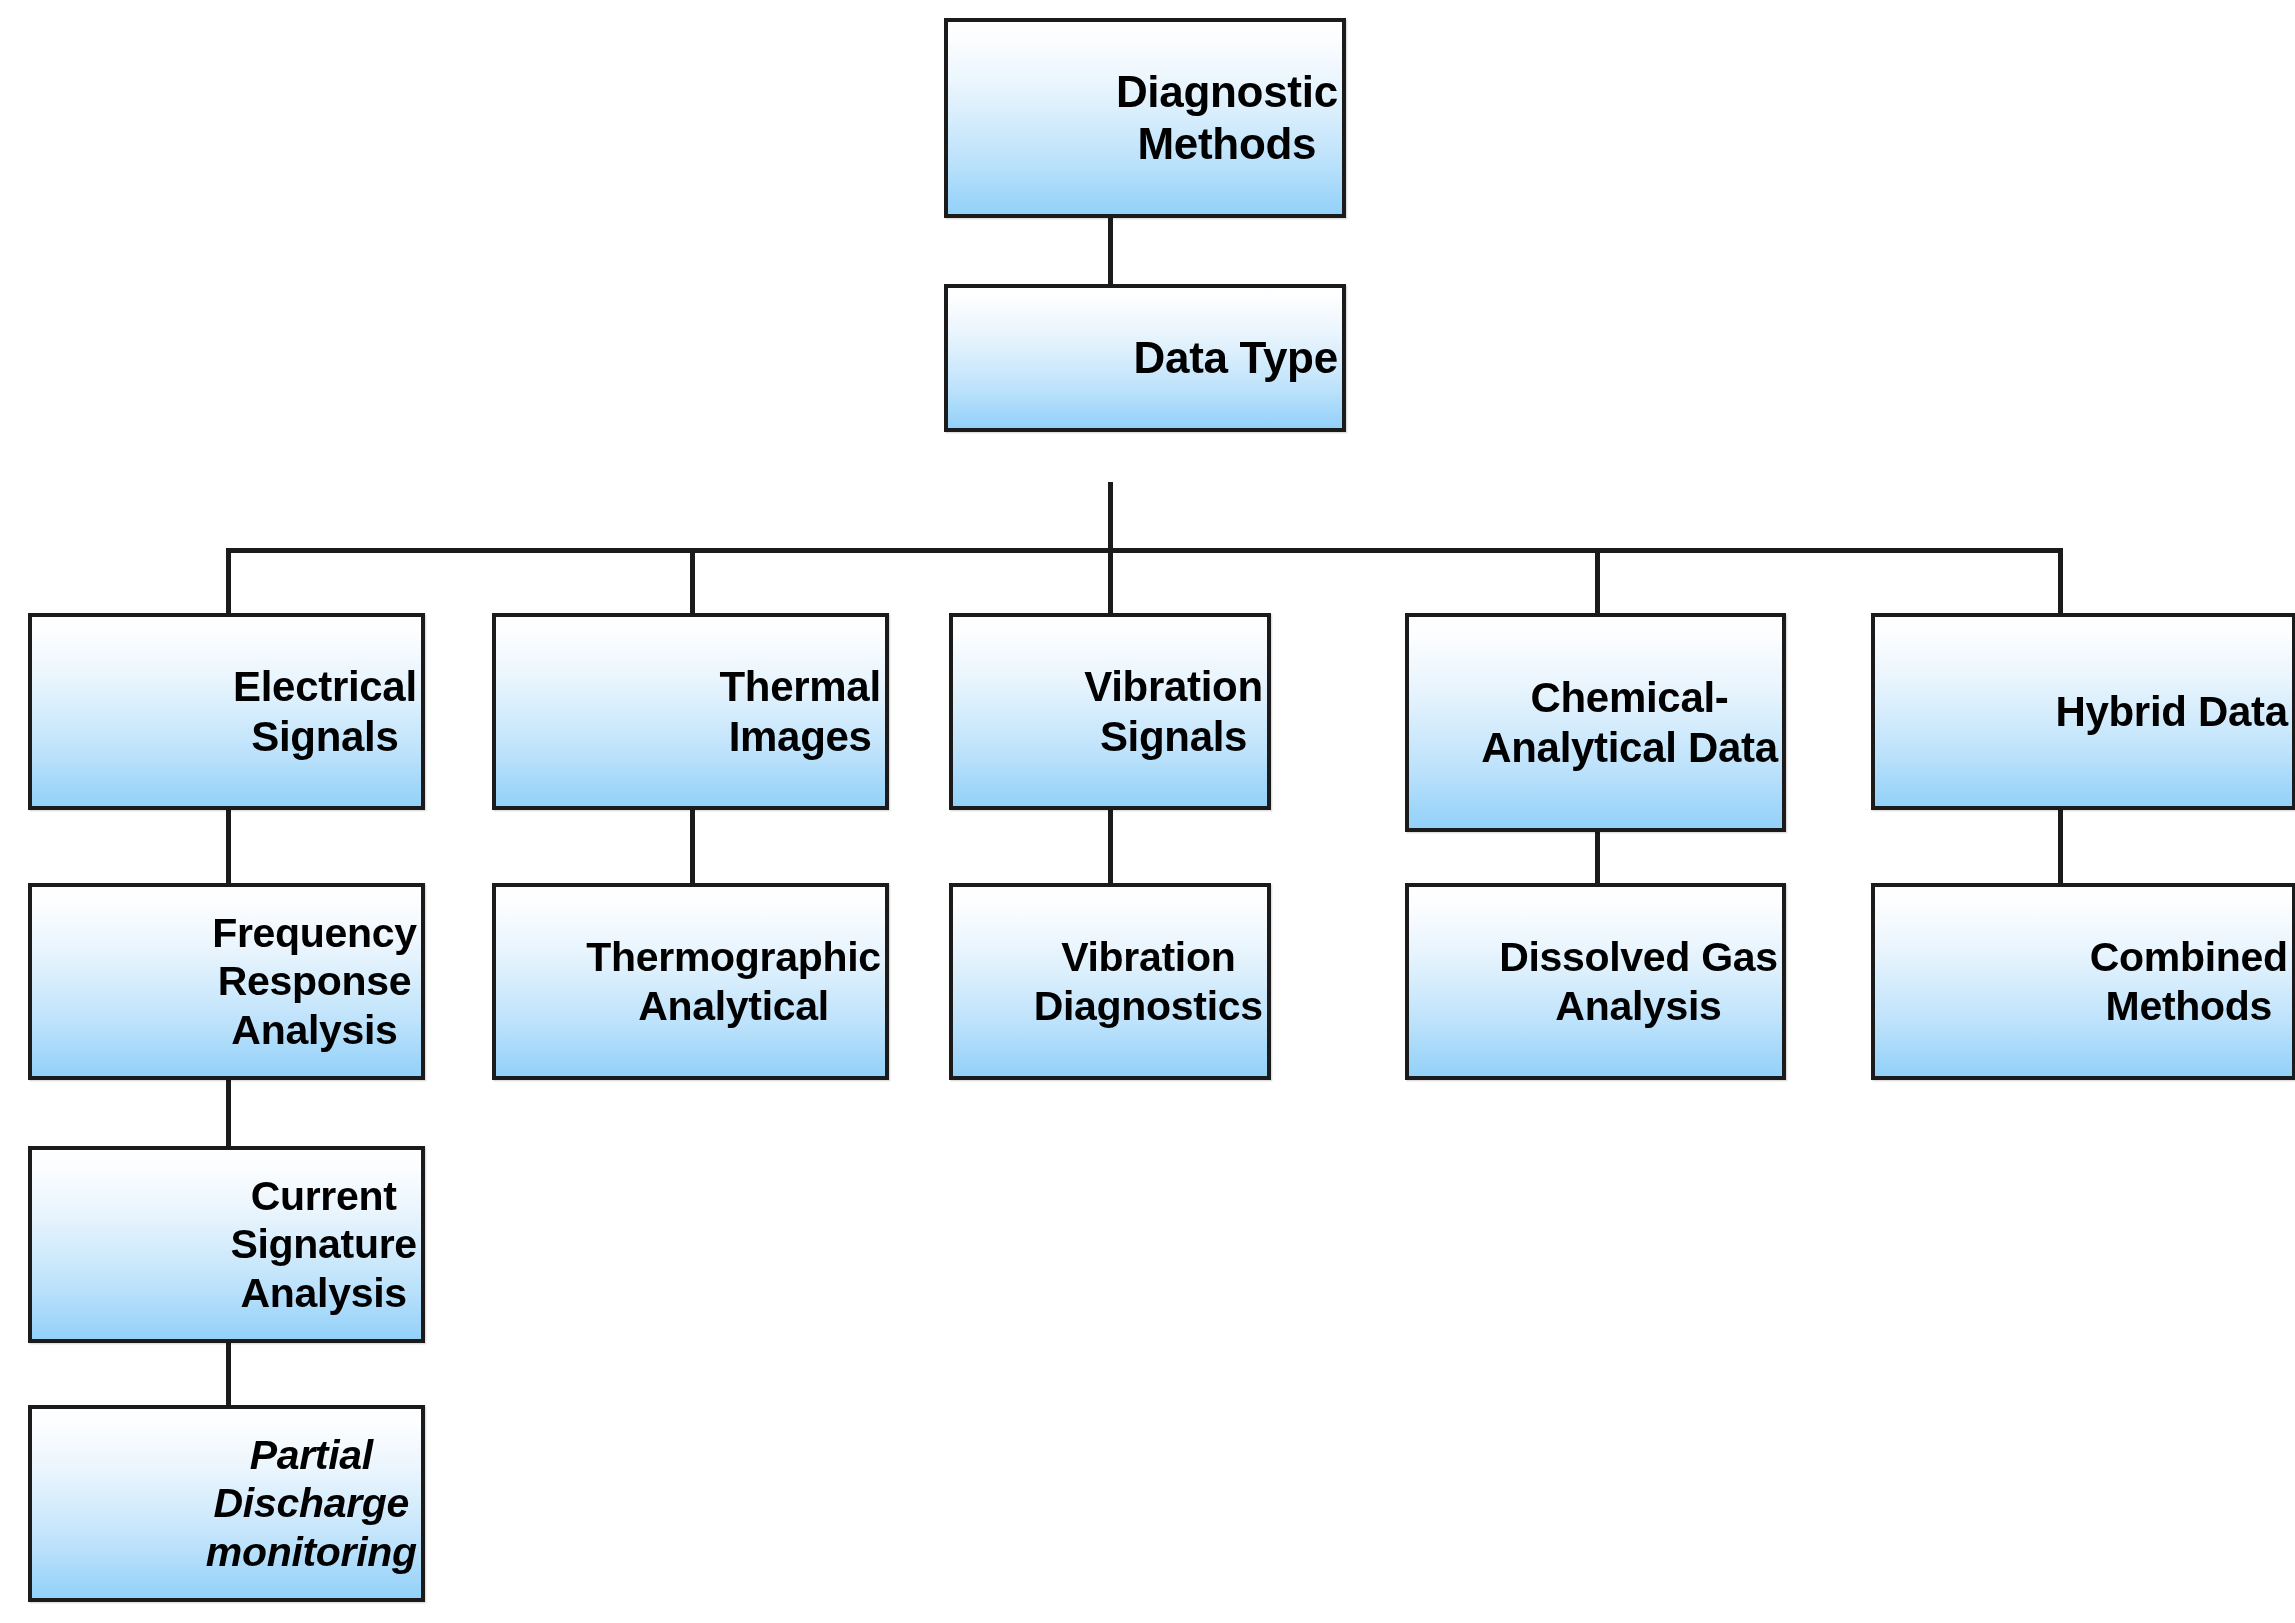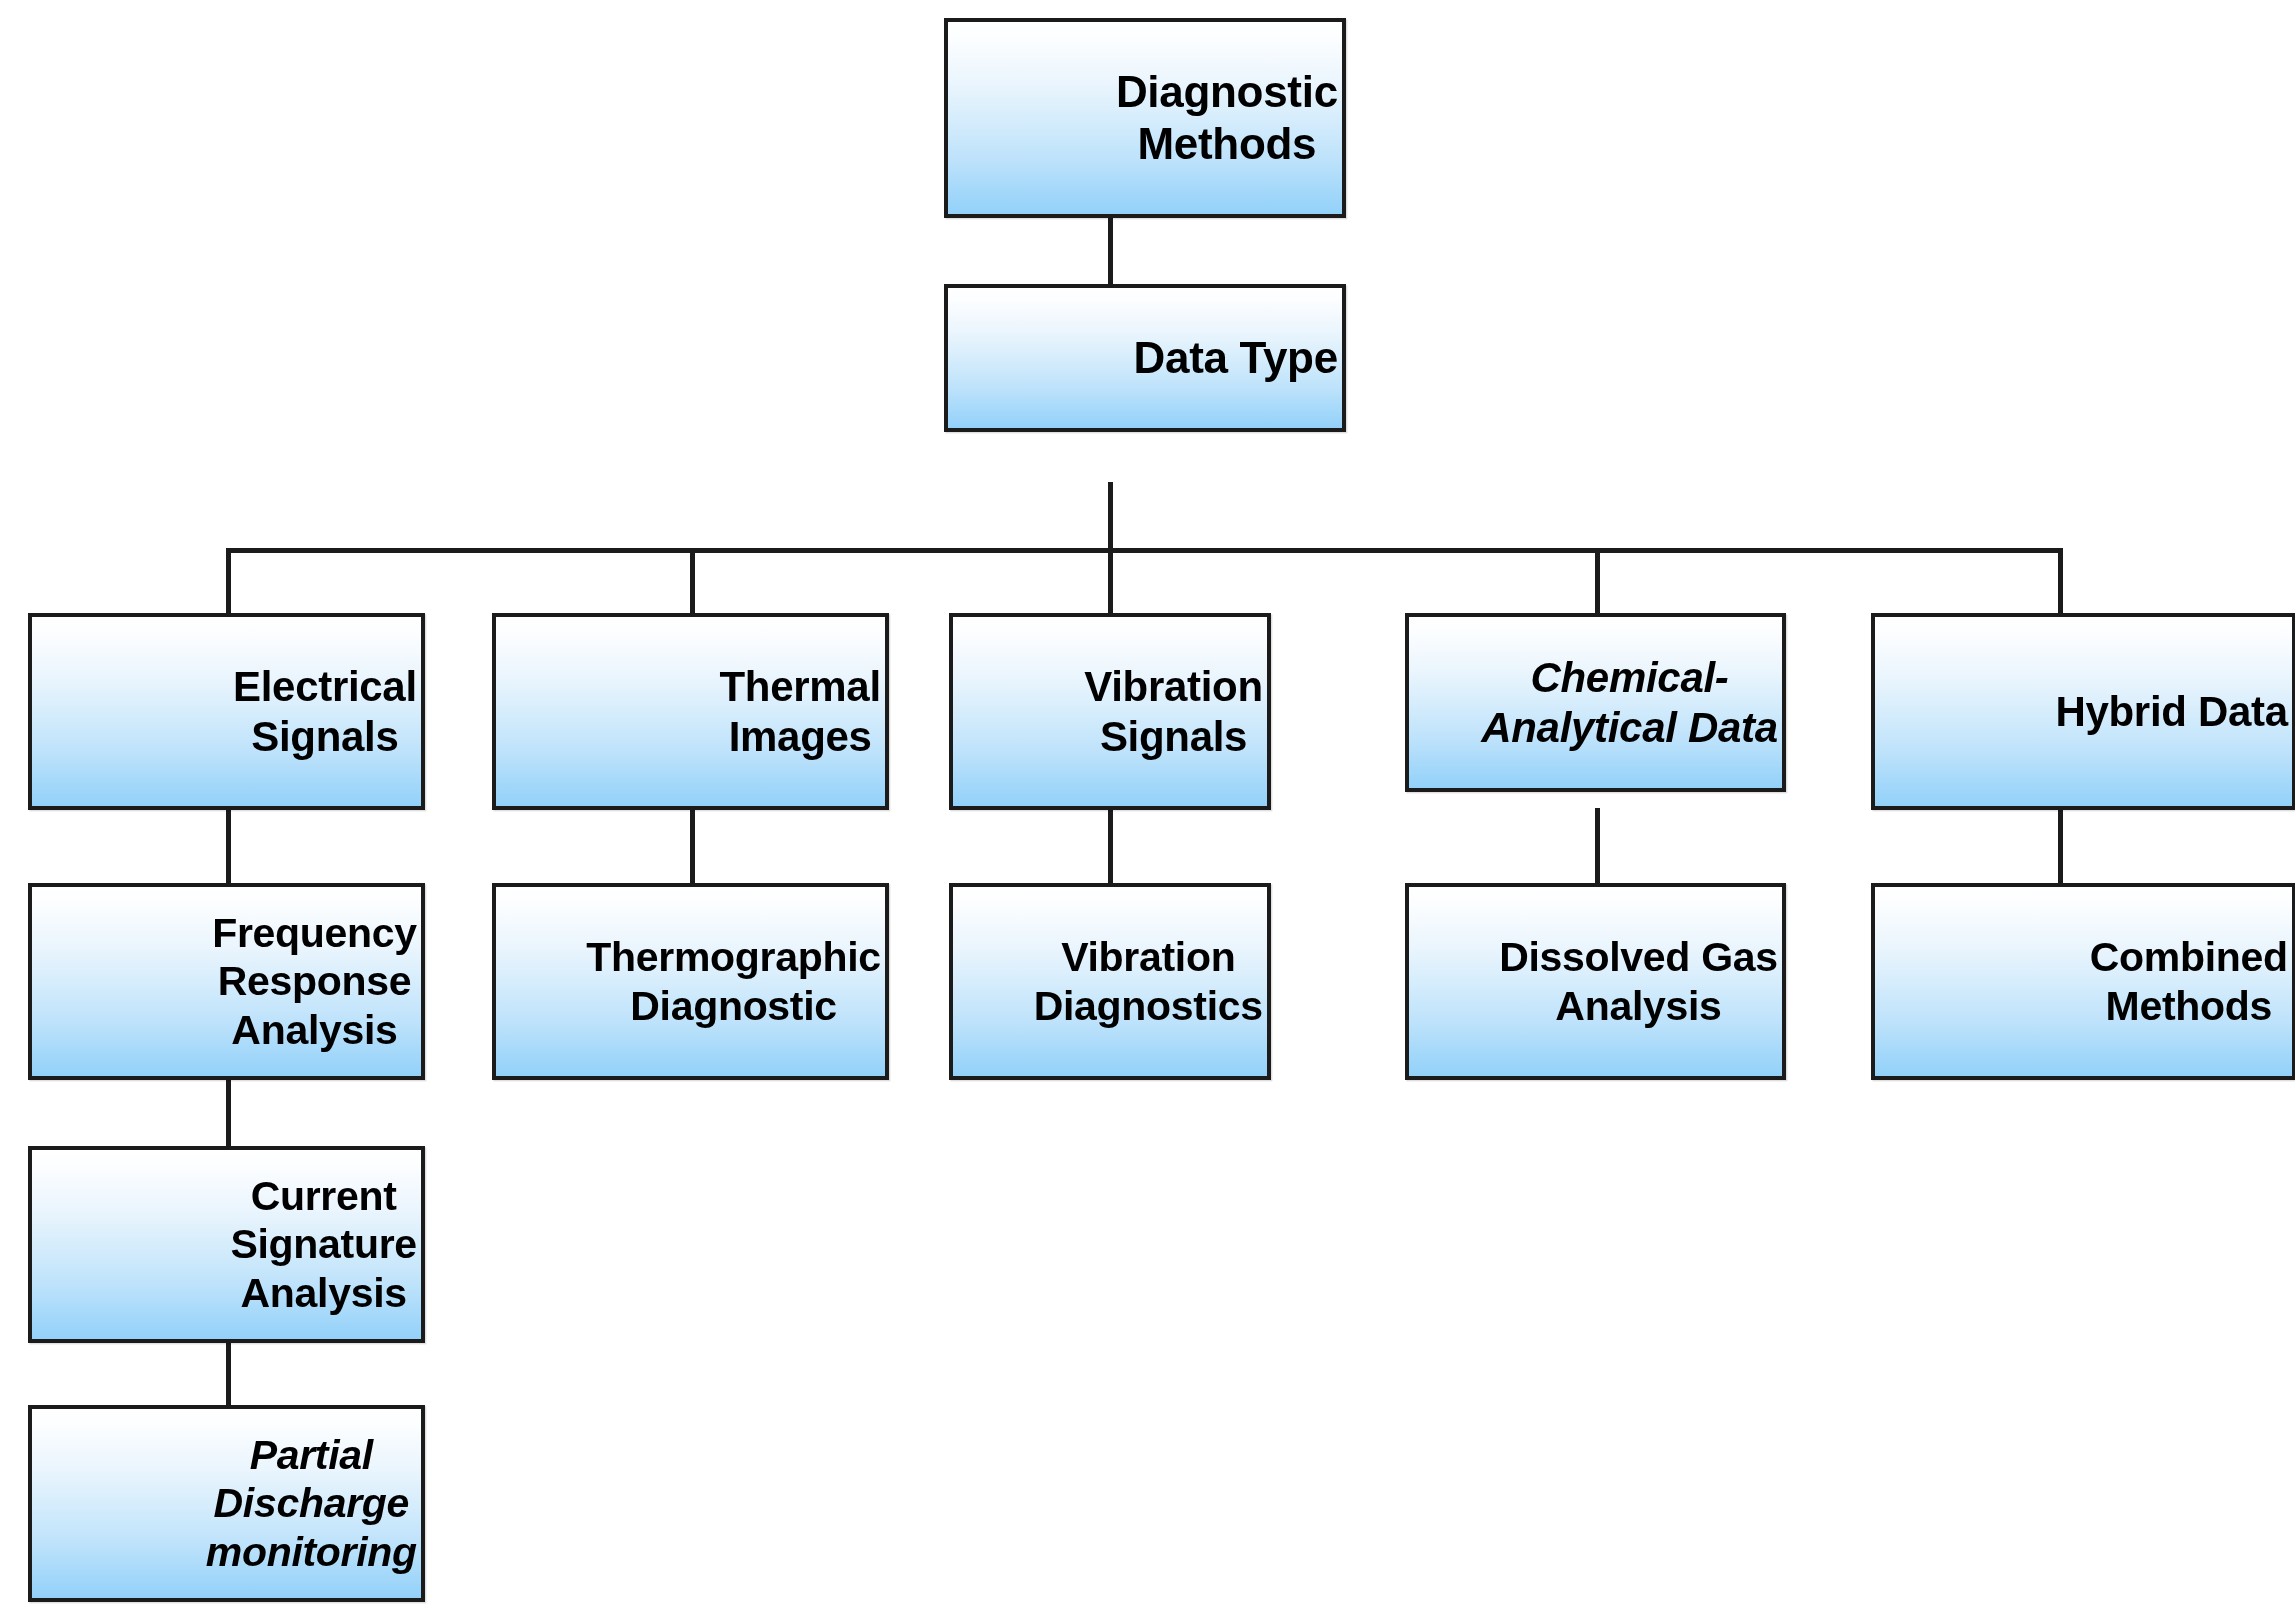--- a/index.html
+++ b/index.html
@@ -107,21 +107,21 @@
   <div class="node t-level3" style="left:492px; top:613px; width:397px; height:197px;">
     <span class="label">Thermal
 Images</span>
   </div>
 
   <div class="node t-level3" style="left:949px; top:613px; width:322px; height:197px;">
     <span class="label">Vibration
 Signals</span>
   </div>
 
-  <div class="node t-level3" style="left:1405px; top:613px; width:381px; height:179px;font-style:italic;">
+  <div class="node t-level3" style="left:1405px; top:613px; width:381px; height:219px;">
     <span class="label">Chemical-
 Analytical Data</span>
   </div>
 
   <div class="node t-level3" style="left:1871px; top:613px; width:425px; height:197px;padding-left:12px;">
     <span class="label">Hybrid Data</span>
   </div>
 
   <div class="node t-level4" style="left:28px; top:883px; width:397px; height:197px;">
     <span class="label">Frequency
@@ -136,21 +136,21 @@
   </div>
 
   <div class="node t-level4" style="left:28px; top:1405px; width:397px; height:197px;font-style:italic;">
     <span class="label">Partial
 Discharge
 monitoring</span>
   </div>
 
   <div class="node t-level4" style="left:492px; top:883px; width:397px; height:197px;">
     <span class="label">Thermographic
-Diagnostic</span>
+Analytical</span>
   </div>
 
   <div class="node t-level4" style="left:949px; top:883px; width:322px; height:197px;">
     <span class="label">Vibration
 Diagnostics</span>
   </div>
 
   <div class="node t-level4" style="left:1405px; top:883px; width:381px; height:197px;">
     <span class="label">Dissolved Gas
 Analysis</span>

